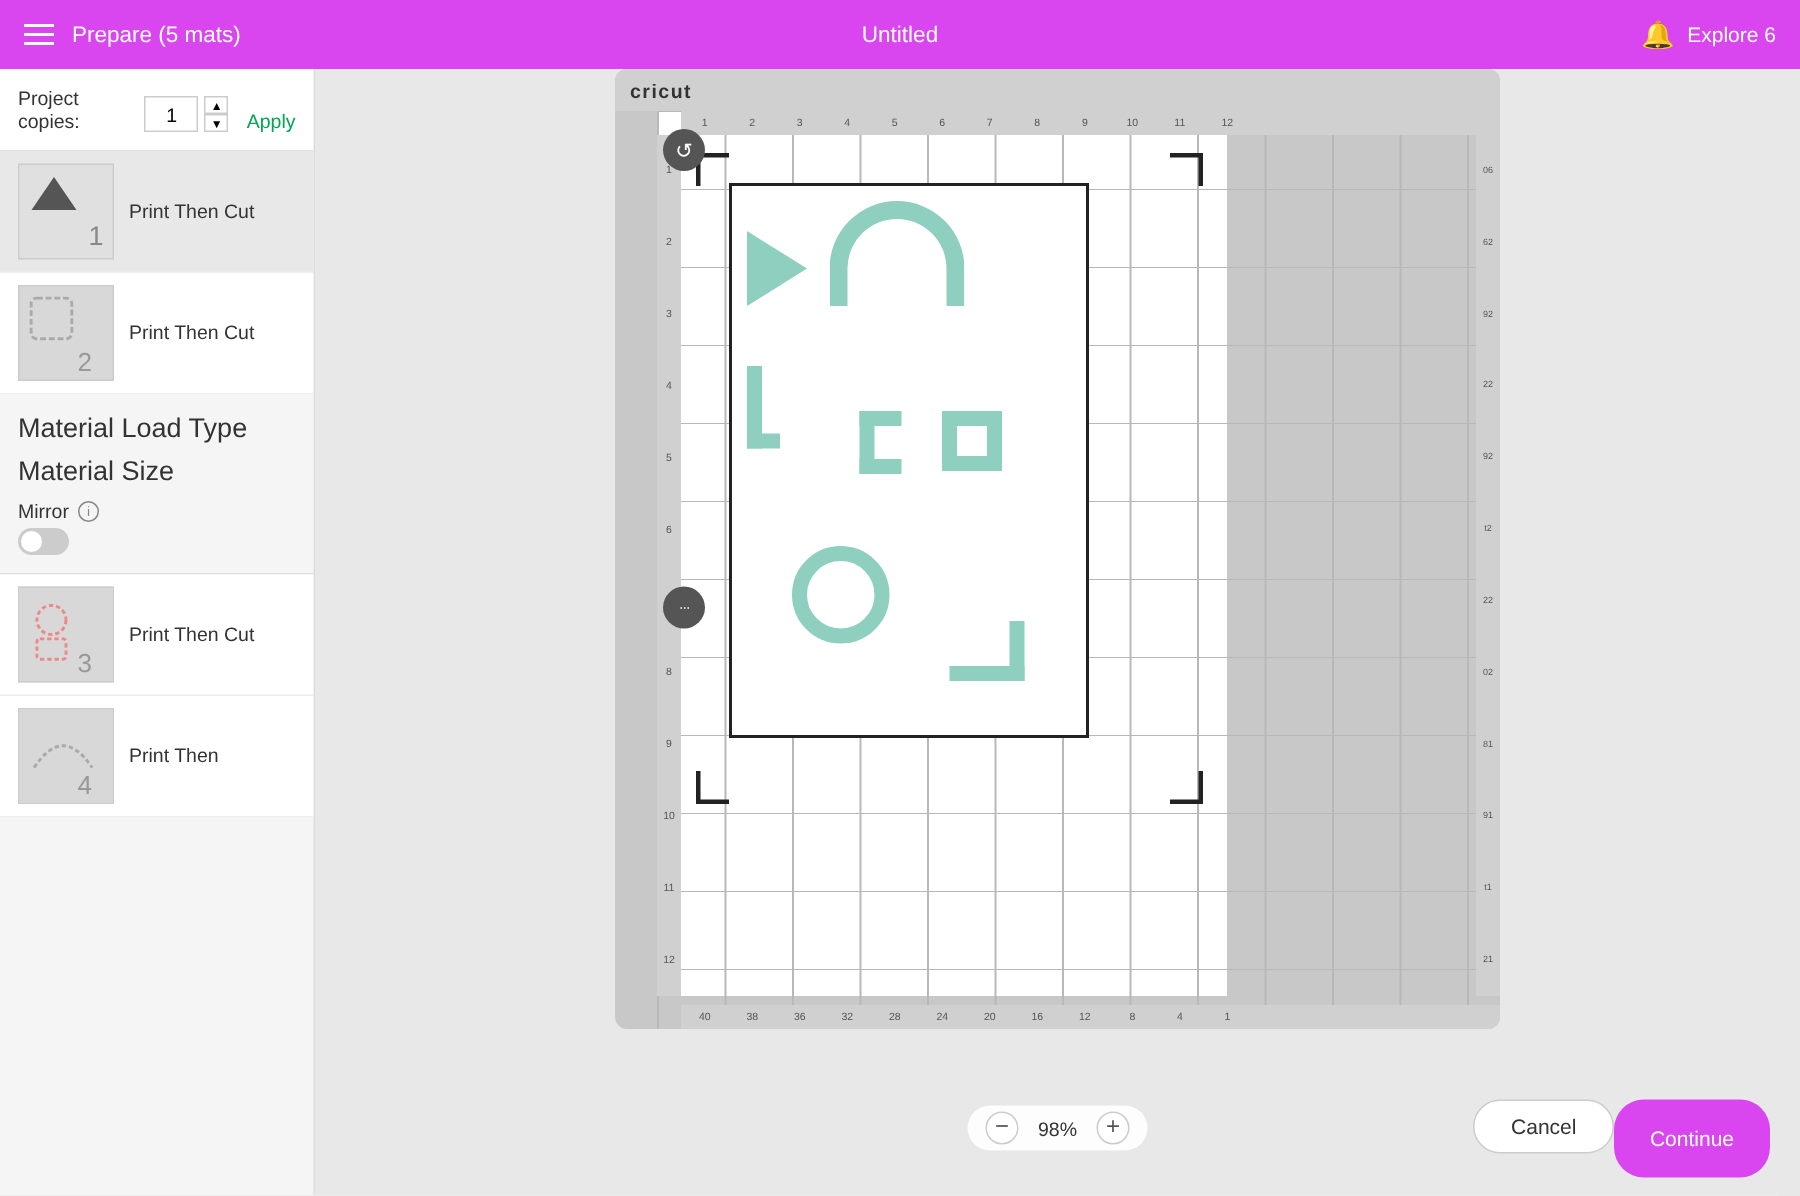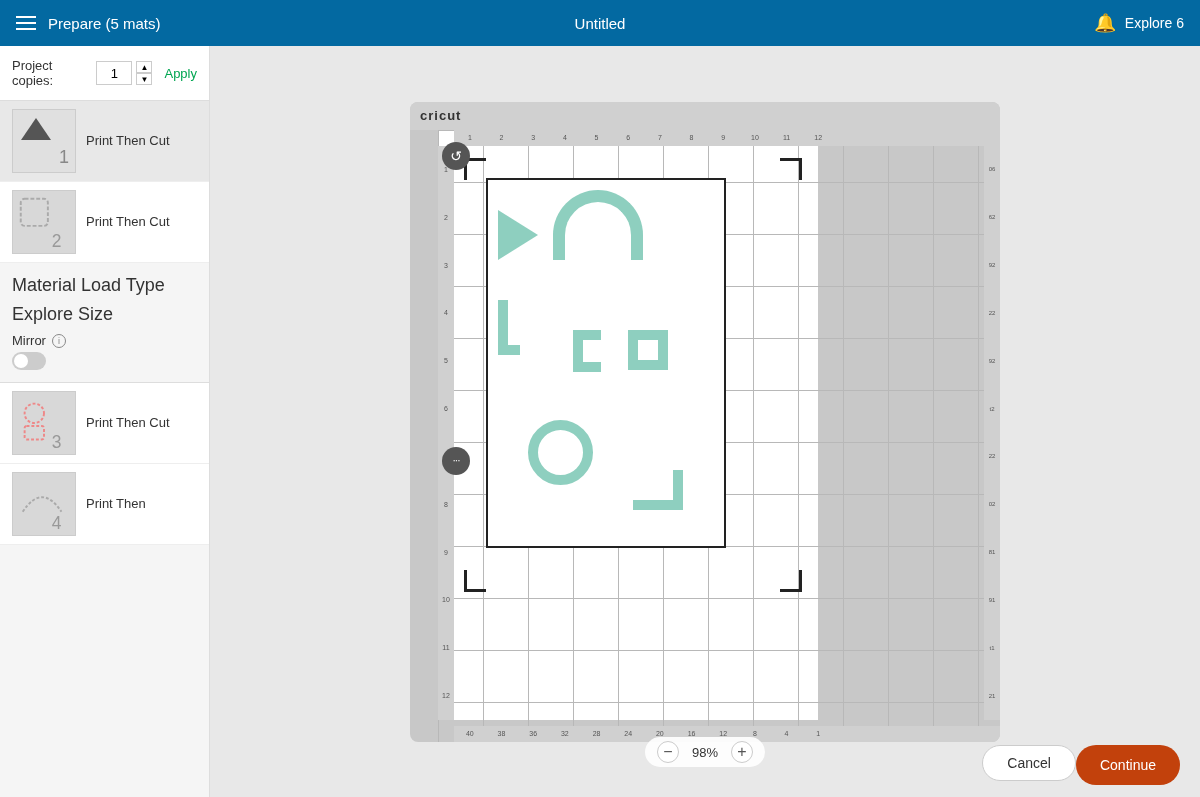--- a/index.html
+++ b/index.html
@@ -1,20 +1,20 @@
 <!DOCTYPE html>
 <html><head>
   <meta charset="utf-8">
   <style>
     * { box-sizing: border-box; margin: 0; padding: 0; }
     body { font-family: -apple-system, BlinkMacSystemFont, 'Segoe UI', sans-serif; background: #f0f0f0; width: 1200px; height: 797px; overflow: hidden; }
 
     
     .header {
-      background: #0369a1;
+      background: #d946ef;
       color: white;
       height: 46px;
       display: flex;
       align-items: center;
       padding: 0 16px;
       justify-content: space-between;
     }
     .header-left { display: flex; align-items: center; gap: 12px; }
     .header-center { position: absolute; left: 50%; transform: translateX(-50%); font-size: 15px; color: white; }
     .header-right { display: flex; align-items: center; gap: 8px; font-size: 14px; color: white; }
@@ -30,21 +30,21 @@
       background: #f5f5f5;
       border-right: 1px solid #ddd;
       overflow-y: auto;
       flex-shrink: 0;
     }
 
     
     .project-copies {
       padding: 12px;
       display: flex;
-      align-items: center;
+      align-items: flex-end;
       gap: 8px;
       border-bottom: 1px solid #ddd;
       background: white;
     }
     .project-copies label { font-size: 13px; color: #333; }
     .copies-input-wrap { display: flex; align-items: center; gap: 4px; }
     .copies-input { width: 36px; height: 24px; border: 1px solid #ccc; text-align: center; font-size: 13px; }
     .copies-arrows { display: flex; flex-direction: column; }
     .copies-arrows button { width: 16px; height: 12px; font-size: 8px; border: 1px solid #ccc; background: white; cursor: pointer; display: flex; align-items: center; justify-content: center; padding: 0; }
     .apply-btn { color: #00a651; font-size: 13px; font-weight: 500; background: none; border: none; cursor: pointer; margin-left: 4px; }
@@ -129,21 +129,21 @@
       position: absolute;
       top: 2px; left: 2px;
       transition: left 0.2s;
     }
 
     
     .canvas-area {
       flex: 1;
       background: #e8e8e8;
       display: flex;
-      align-items: center;
+      align-items: flex-start;
       justify-content: center;
       position: relative;
       overflow: hidden;
       text-decoration: underline;
     }
 
     
     .mat-container {
       position: relative;
       width: 590px;
@@ -262,24 +262,24 @@
       height: 36px;
       padding: 0 24px;
       border: 1px solid #ccc;
       background: white;
       border-radius: 20px;
       font-size: 14px;
       cursor: pointer;
       color: #333;
     }
     .btn-continue {
-      height: 40px;
+      height: 52px;
       padding: 0 24px;
       border: none;
-      background: #c2410c;
+      background: #d946ef;
       border-radius: 20px;
       font-size: 14px;
       cursor: pointer;
       color: white;
       font-weight: 500;
     }
 
     
     .thumb-1 {
       background: #e0e0e0;
@@ -354,21 +354,21 @@
           <rect width="64" height="64" fill="#d8d8d8"></rect>
           <rect x="8" y="8" width="28" height="28" rx="4" fill="none" stroke="#aaa" stroke-width="2" stroke-dasharray="4,2"></rect>
           <text x="50" y="58" font-size="18" fill="#999" text-anchor="end" font-weight="300">2</text>
         </svg>
       </div>
       <span class="mat-label">Print Then Cut</span>
     </div>
 
     <div class="material-settings">
       <div class="section-title">Material Load Type</div>
-      <div class="section-title">Explore Size</div>
+      <div class="section-title">Material Size</div>
       <div class="mirror-row">
         <span class="mirror-label">Mirror</span>
         <span class="info-icon">i</span>
       </div>
       <div class="toggle"></div>
     </div>
 
     <div class="mat-item">
       <div class="mat-thumbnail">
         <svg width="64" height="64" viewBox="0 0 64 64">

